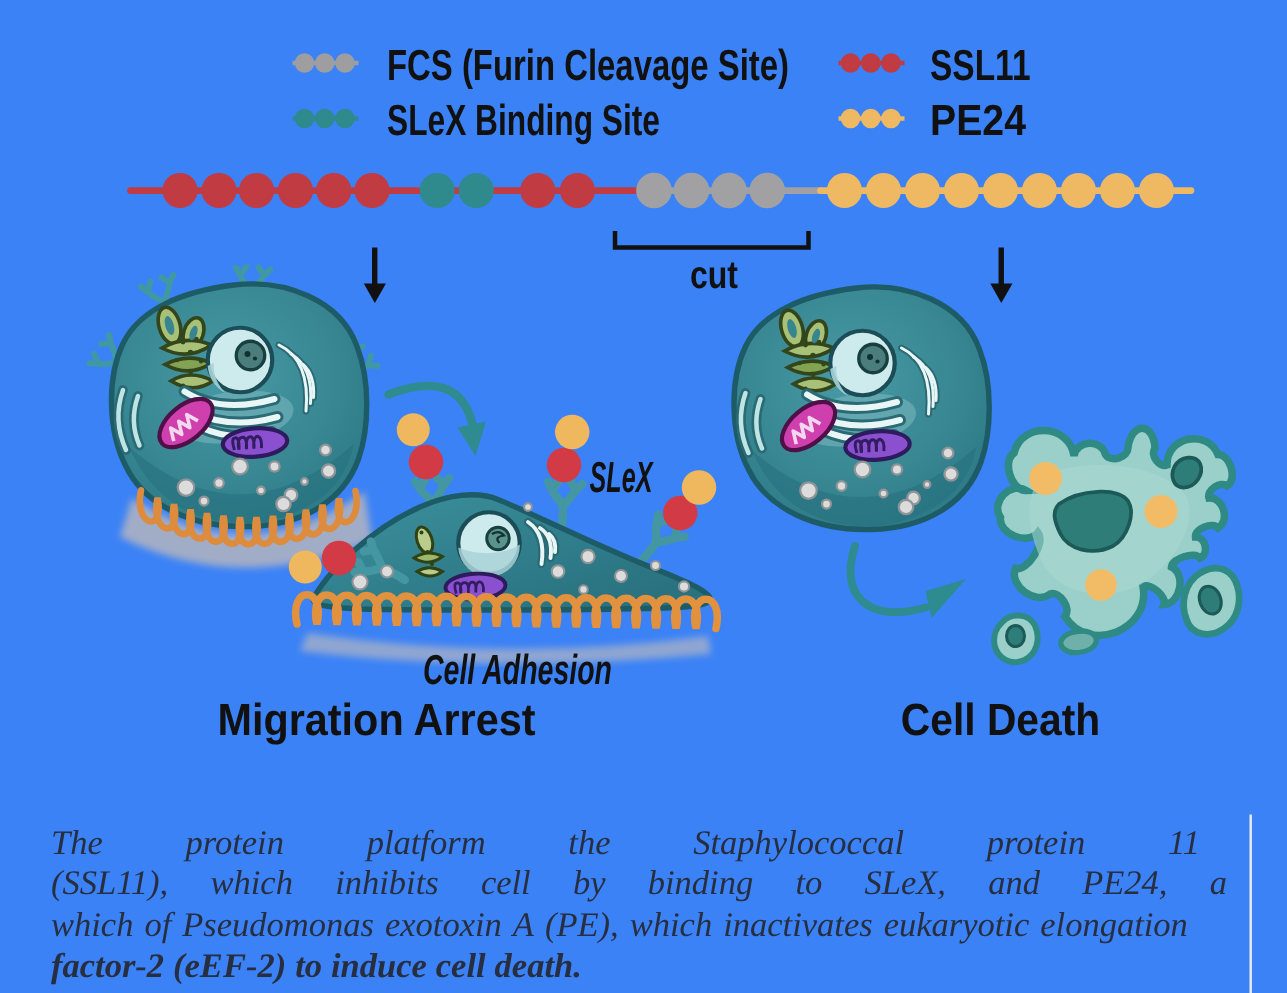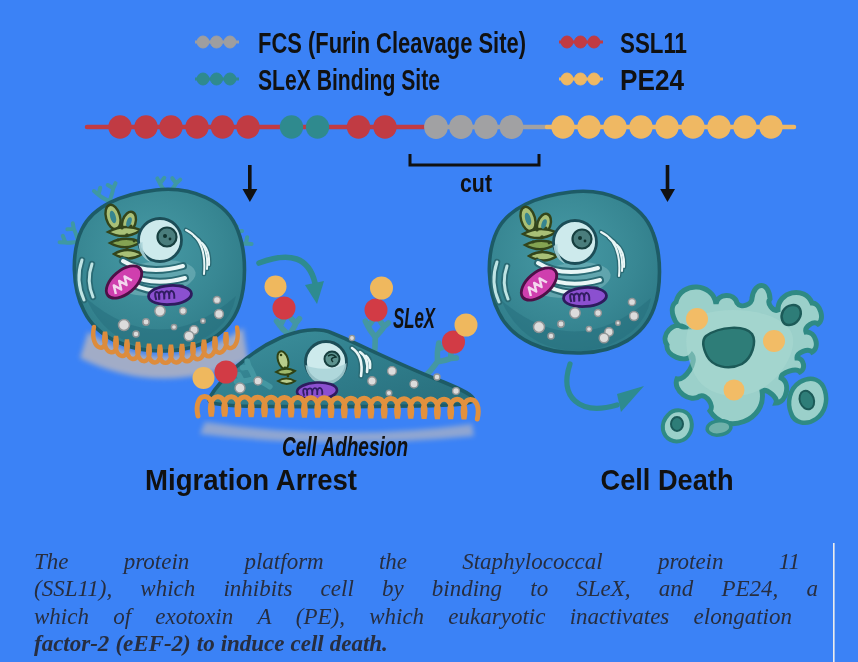--- a/index.html
+++ b/index.html
@@ -330,26 +330,27 @@
         <span>binding</span>
         <span>to</span>
         <span>SLeX,</span>
         <span>and</span>
         <span>PE24,</span>
         <span>a</span>
       </div>
   <div class="cl" style="width:758px">
         <span>which</span>
         <span>of</span>
+        <span>Pseudomonas</span>
         <span>exotoxin</span>
         <span>A</span>
         <span>(PE),</span>
         <span>which</span>
+        <span>inactivates</span>
         <span>eukaryotic</span>
-        <span>inactivates</span>
         <span>elongation</span>
       </div>
   <div class="cl" style="justify-content:flex-start;gap:6px;font-weight:bold;">
         <span>factor-2</span>
         <span>(eEF-2)</span>
         <span>to</span>
         <span>induce</span>
         <span>cell</span>
         <span>death.</span>
       </div>

